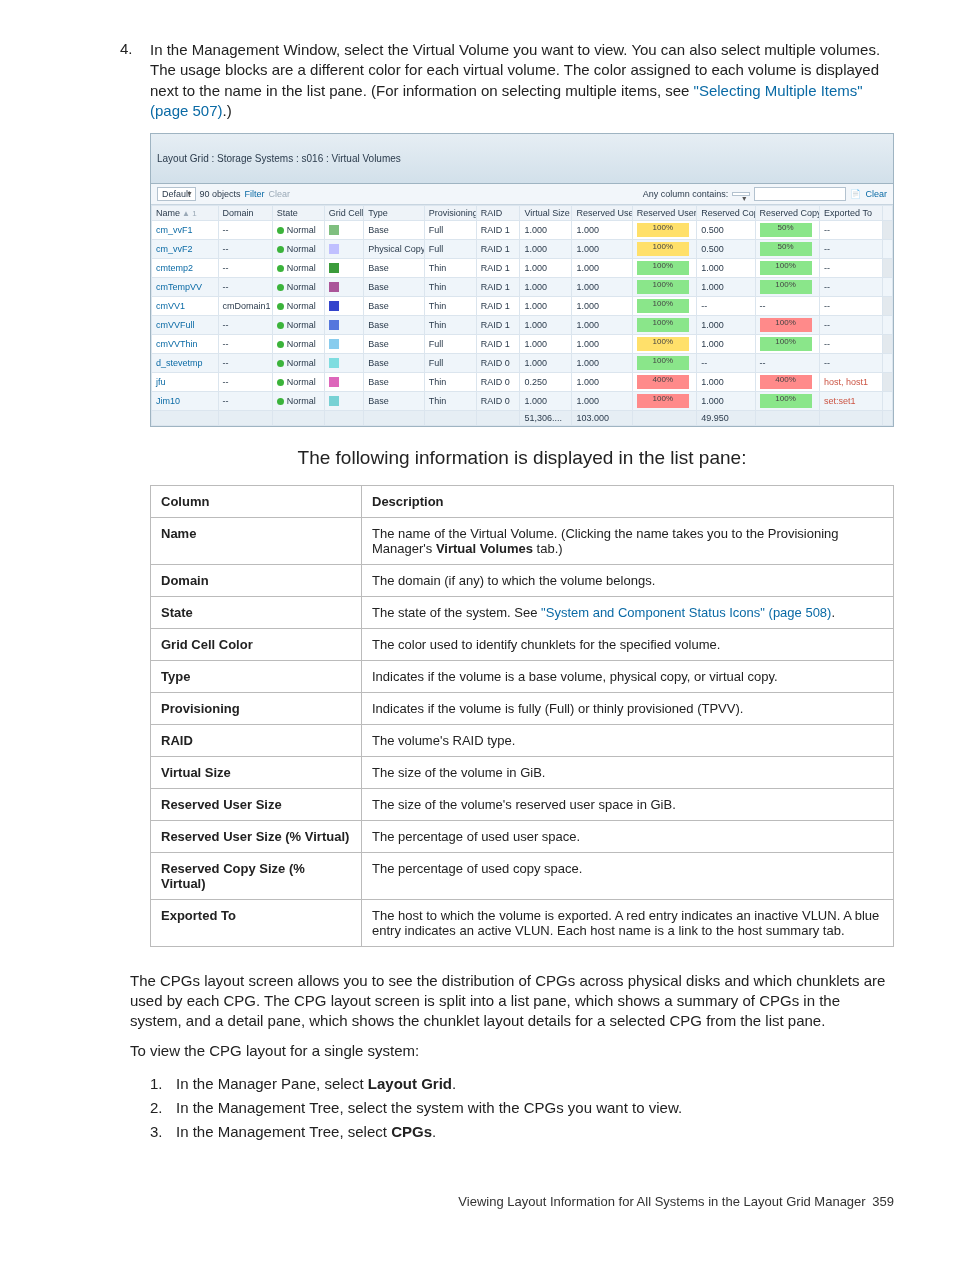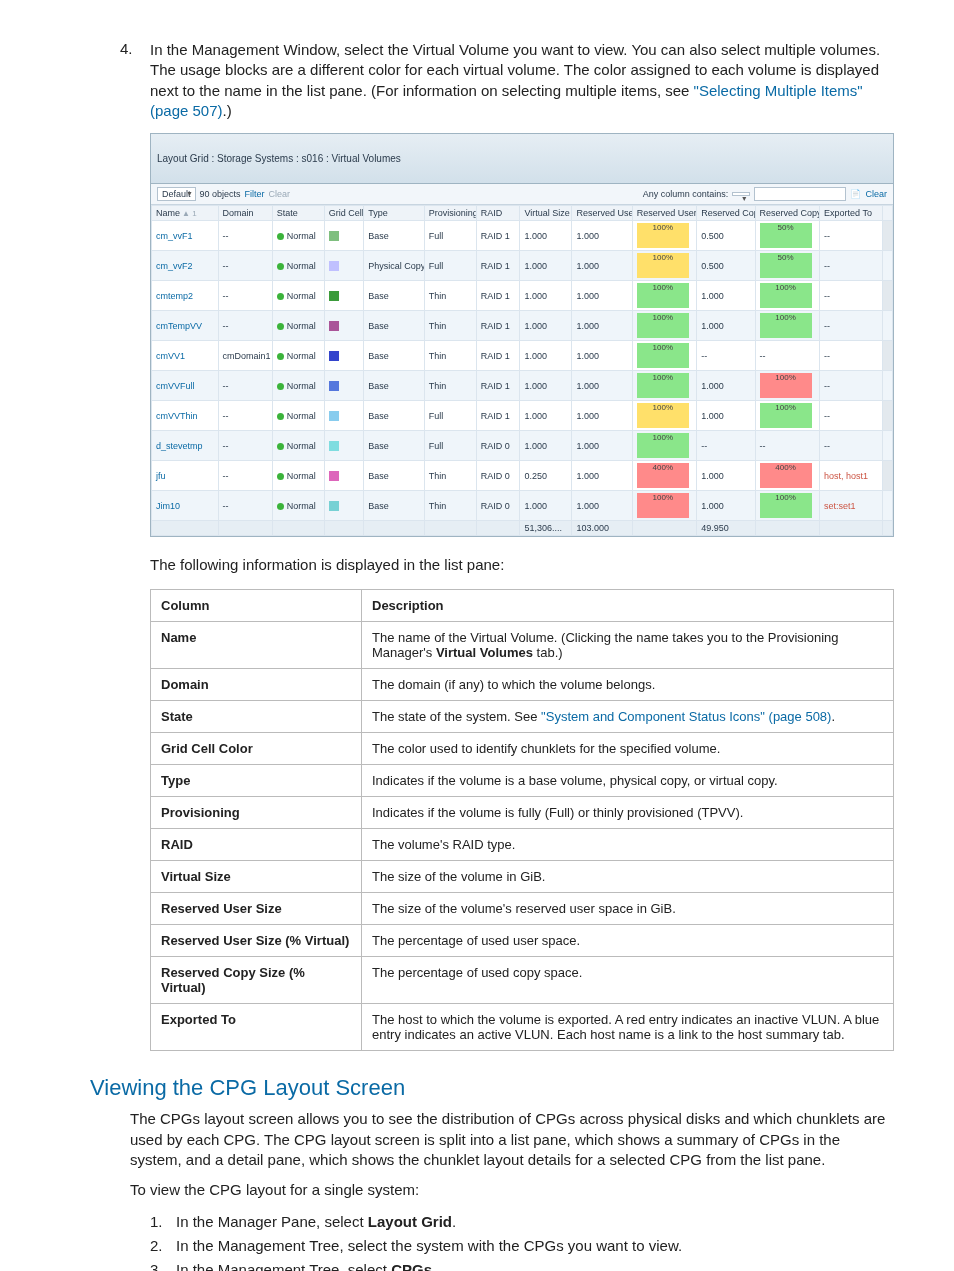--- a/index.html
+++ b/index.html
@@ -110,21 +110,21 @@
   }
   .color-swatch {
     display: inline-block;
     width: 10px; height: 10px;
     vertical-align: middle;
   }
   .bar-cell { padding: 2px 2px; }
   .bar-wrap {
     position: relative;
     width: 52px;
-    height: 25px;
+    height: 14px;
   }
   .bar-bg {
     position: absolute;
     inset: 0;
   }
   .bar-label {
     position: absolute;
     inset: 0;
     text-align: center;
     font-size: 8px;
@@ -132,23 +132,24 @@
   }
   .bar-green { background: #8ae68a; }
   .bar-yellow { background: #ffe06a; }
   .bar-red { background: #ff8a8a; }
   .exp-link { color: #cc5544; }
   tr.alt td { background: #eff5fa; }
   tr.footer td { background: #e6eef4; font-weight: normal; text-align: right; }
   .scrollgutter { background:#e3e9ee; }
 
   .para {
-    font-size: 15px;
+    font-size: 19px;
     margin: 0 0 14px 60px;
     line-height: 1.35;
+    text-align: center;
   }
 
   
   table.desc {
     width: 100%;
     border-collapse: collapse;
     margin: 0 0 24px 0;
   }
   table.desc th, table.desc td {
     border: 1px solid #bbb;
@@ -591,21 +592,20 @@
             <td>The percentage of used copy space.</td>
           </tr>
           <tr>
             <td class="col0">Exported To</td>
             <td>The host to which the volume is exported. A red entry indicates an inactive VLUN. A blue entry indicates an active VLUN. Each host name is a link to the host summary tab.</td>
           </tr>
         </tbody>
     </table>
   </div>
 
-  <h2 class="section">Viewing the CPG Layout Screen</h2>
   <p class="body-para">The CPGs layout screen allows you to see the distribution of CPGs across physical disks and which chunklets are used by each CPG. The CPG layout screen is split into a list pane, which shows a summary of CPGs in the system, and a detail pane, which shows the chunklet layout details for a selected CPG from the list pane.</p>
   <p class="body-para">To view the CPG layout for a single system:</p>
   <ol class="steps" id="steps-list">
       <li>In the Manager Pane, select <b>Layout Grid</b>.</li>
       <li>In the Management Tree, select the system with the CPGs you want to view.</li>
       <li>In the Management Tree, select <b>CPGs</b>.</li>
     </ol>
 
   <div class="footer-line">
     <span>Viewing Layout Information for All Systems in the Layout Grid Manager</span>

